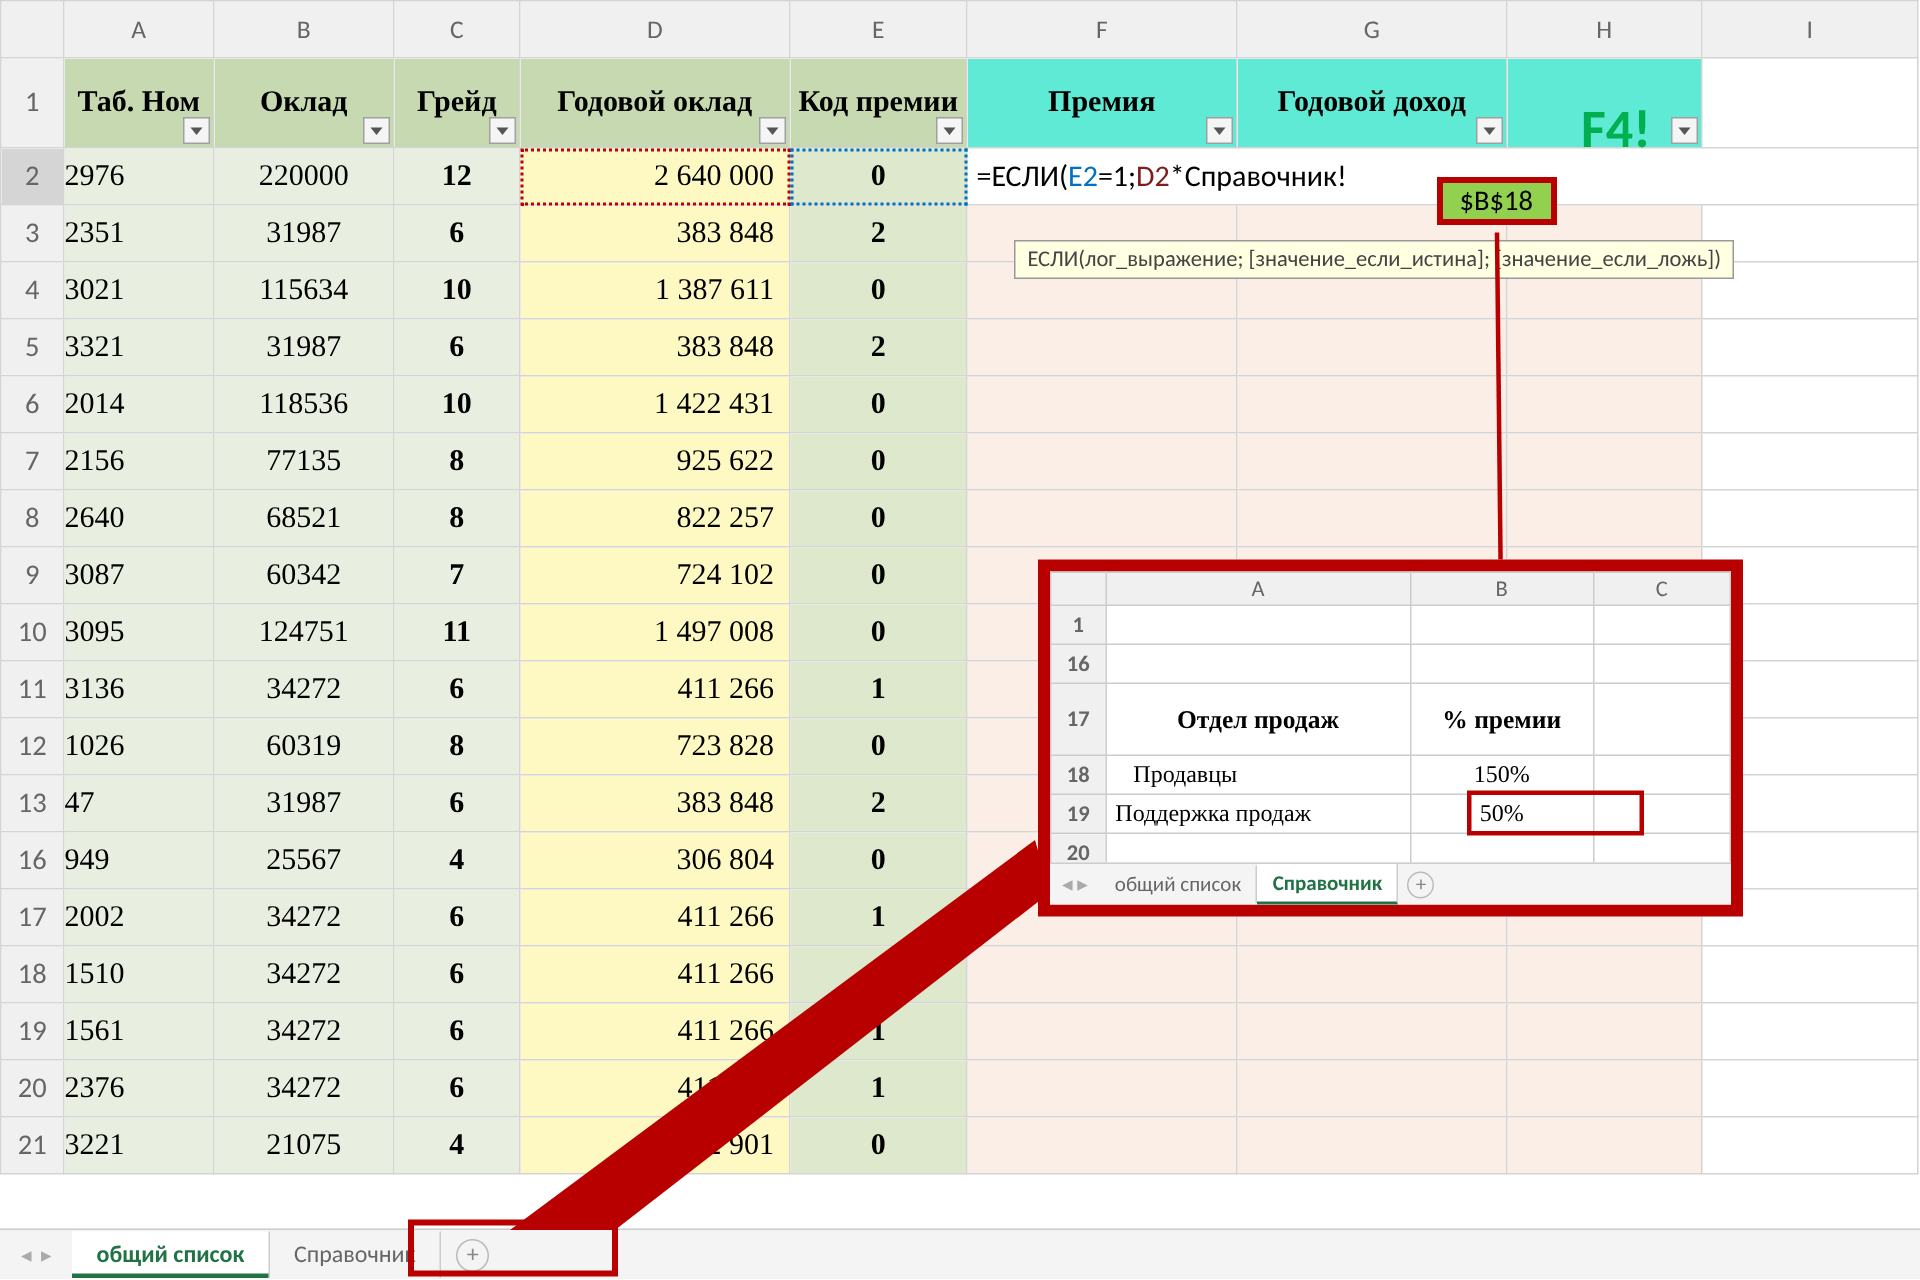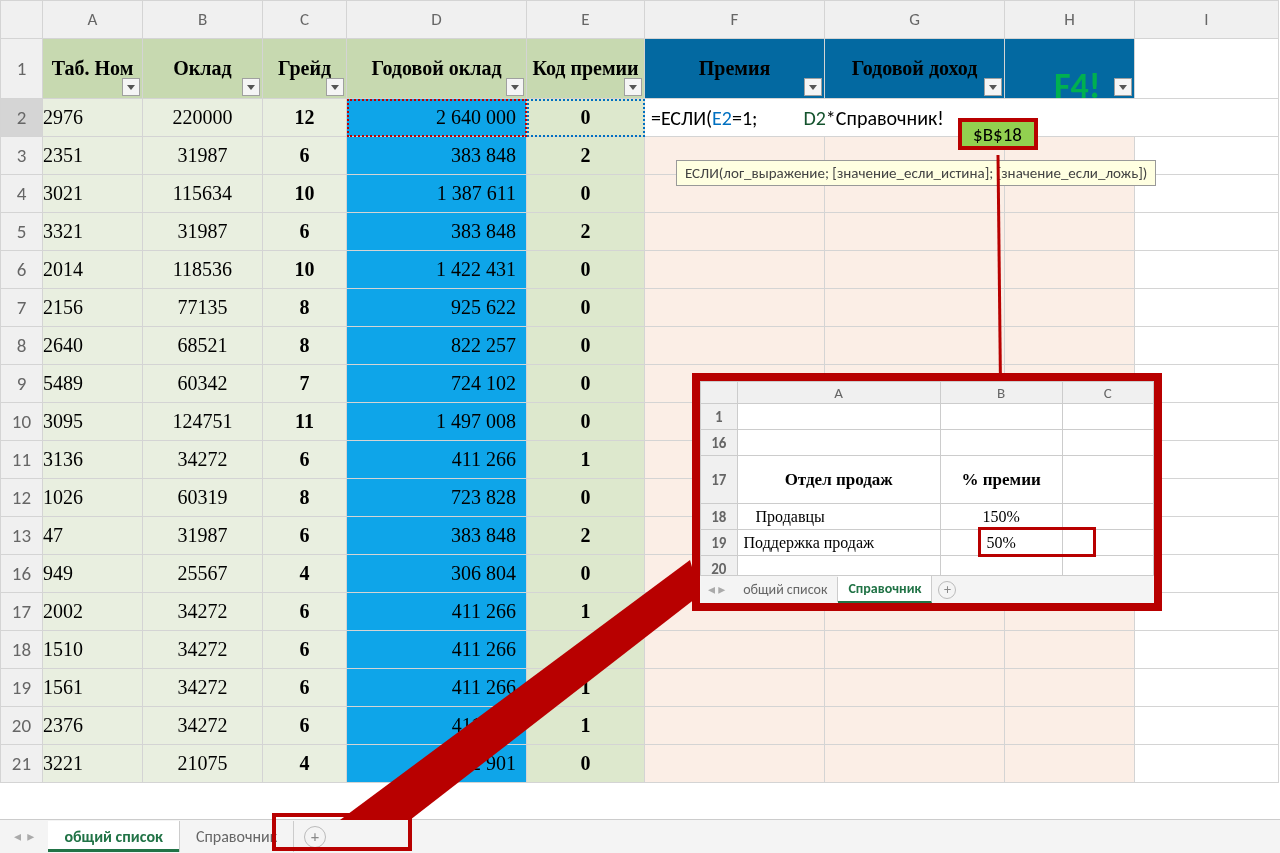--- a/index.html
+++ b/index.html
@@ -6,42 +6,42 @@
 body { font-family: Calibri, Arial, sans-serif; background: #fff; width: 1280px; height: 853px; position: relative; overflow: hidden; }
 
 .grid { border-collapse: collapse; position: absolute; top: 0; left: 0; }
 .grid td, .grid th { border: 1px solid #d4d4d4; font-size: 20px; height: 38px; vertical-align: middle; position: relative; }
 .grid .colhdr { background: #f0f0f0; color: #666; text-align: center; font-weight: normal; height: 28px; font-size: 17px; }
 .grid .rowhdr { background: #f0f0f0; color: #666; text-align: center; font-weight: normal; width: 42px; font-size: 19px; }
 .grid .rowhdr.sel { background: #d5d5d5; }
 .grid tr.datarow td { height: 38px; }
 
 .hdrcell { background: #c7d9b0; font-weight: bold; text-align: center; font-family: 'Times New Roman', serif; font-size: 21px; }
-.hdrcell2 { background: #0369a1; font-weight: bold; text-align: center; font-family: 'Times New Roman', serif; font-size: 21px; }
+.hdrcell2 { background: #5eead4; font-weight: bold; text-align: center; font-family: 'Times New Roman', serif; font-size: 21px; }
 .headerrow td { height: 60px !important; }
 
 .colA { background: #e9efe0; font-family: 'Times New Roman', serif; font-size: 21px; }
 .colB { background: #e9efe0; text-align: center; font-family: 'Times New Roman', serif; font-size: 21px; }
 .colC { background: #e9efe0; text-align: center; font-weight: bold; font-family: 'Times New Roman', serif; font-size: 21px; }
-.colD { background: #0ea5e9; text-align: right; padding-right: 10px; font-family: 'Times New Roman', serif; font-size: 21px; padding-left: 19px; }
+.colD { background: #fef9c3; text-align: right; padding-right: 10px; font-family: 'Times New Roman', serif; font-size: 21px; padding-left: 19px; }
 .colE { background: #dde8cd; text-align: center; font-weight: bold; font-family: 'Times New Roman', serif; font-size: 21px; }
 .colF { background: #fbeee6; }
 .colG { background: #fbeee6; }
 .colH { background: #fbeee6; }
 .colI { background: #fff; }
 
 .wA { width: 100px; } .wB { width: 120px; } .wC { width: 84px; }
 .wD { width: 180px; } .wE { width: 118px; } .wF { width: 180px; }
 .wG { width: 180px; } .wH { width: 130px; } .wI { width: 144px; }
 
 .filterbtn { position: absolute; right: 2px; bottom: 2px; width: 18px; height: 18px; background: #f5f5f5; border: 1px solid #a0a0a0; display: flex; align-items: center; justify-content: center; }
 .filterbtn::after { content: ''; border-left: 4px solid transparent; border-right: 4px solid transparent; border-top: 5px solid #555; }
 
 .formula-cell { background: #fff !important; font-family: Calibri, Arial; font-size: 19px; text-align: left; padding-left: 6px; white-space: nowrap; }
-.fblue { color: #0070c0; } .fred { color: #14532d; margin-left: 46px; }
+.fblue { color: #0070c0; } .fred { color: #7f1d1d; }
 
 .tooltip { position: absolute; top: 160px; left: 676px; background: #ffffe1; border: 1px solid #999; padding: 3px 8px; font-size: 15px; color: #444; z-index: 5; white-space: nowrap; }
 
 .f4label { position: absolute; top: 64px; left: 1054px; color: #00b050; font-weight: bold; font-size: 36px; font-family: Calibri; z-index: 3; }
 
 .redbox1 { position: absolute; top: 118px; left: 958px; width: 80px; height: 32px; border: 4px solid #b80000; z-index: 4; }
 .greenbox { position: absolute; top: 121px; left: 961px; width: 73px; height: 26px; background: #92d050; z-index: 3; display:flex; align-items:center; justify-content:center; font-size:19px; }
 
 .inset { position: absolute; top: 373px; left: 692px; width: 470px; height: 238px; border: 8px solid #b80000; background: #fff; z-index: 10; }
 .inset table { border-collapse: collapse; width: 100%; }
@@ -179,21 +179,21 @@
         <td class="colC wC">8</td>
         <td class="colD wD">822 257</td>
         <td class="colE wE">0</td>
         <td class="colF wF"></td>
         <td class="colG wG"></td>
         <td class="colH wH"></td>
         <td class="colI wI"></td>
       </tr>
       <tr class="datarow">
         <th class="rowhdr">9</th>
-        <td class="colA wA">5489</td>
+        <td class="colA wA">3087</td>
         <td class="colB wB">60342</td>
         <td class="colC wC">7</td>
         <td class="colD wD">724 102</td>
         <td class="colE wE">0</td>
         <td class="colF wF"></td>
         <td class="colG wG"></td>
         <td class="colH wH"></td>
         <td class="colI wI"></td>
       </tr>
       <tr class="datarow">

